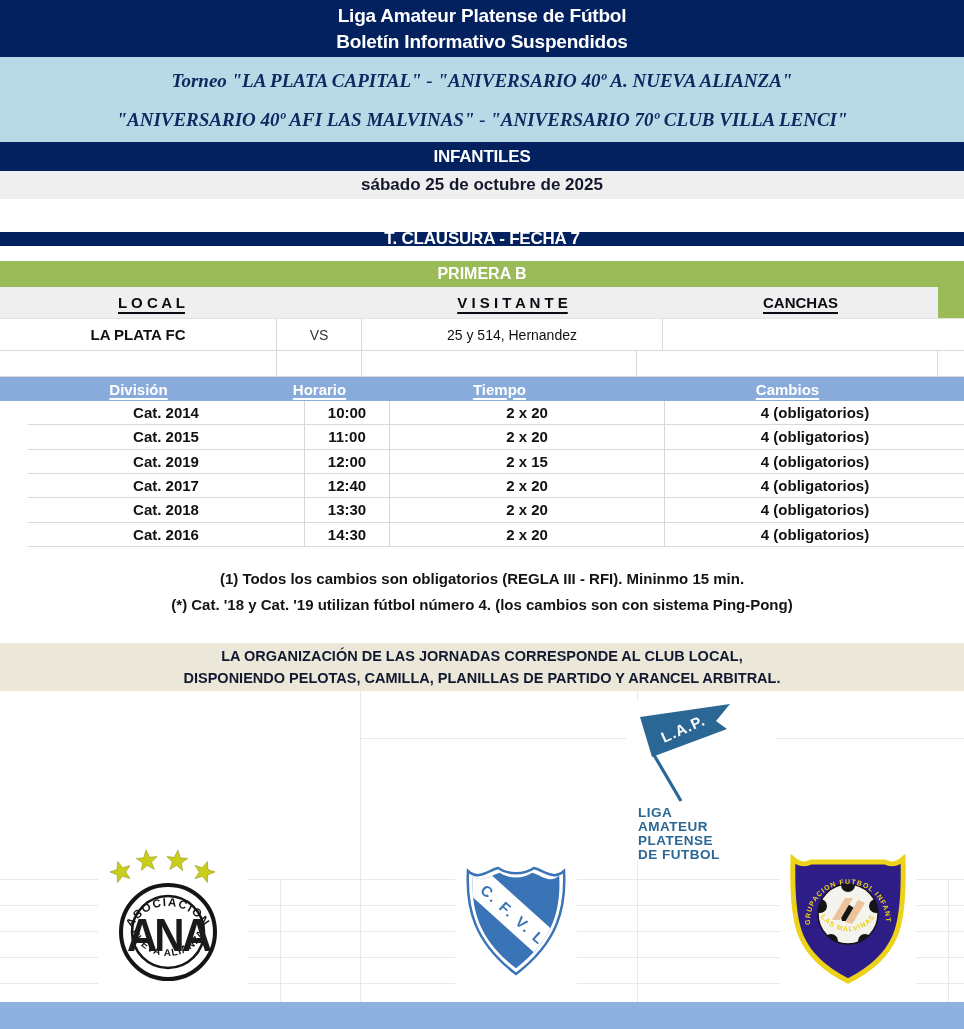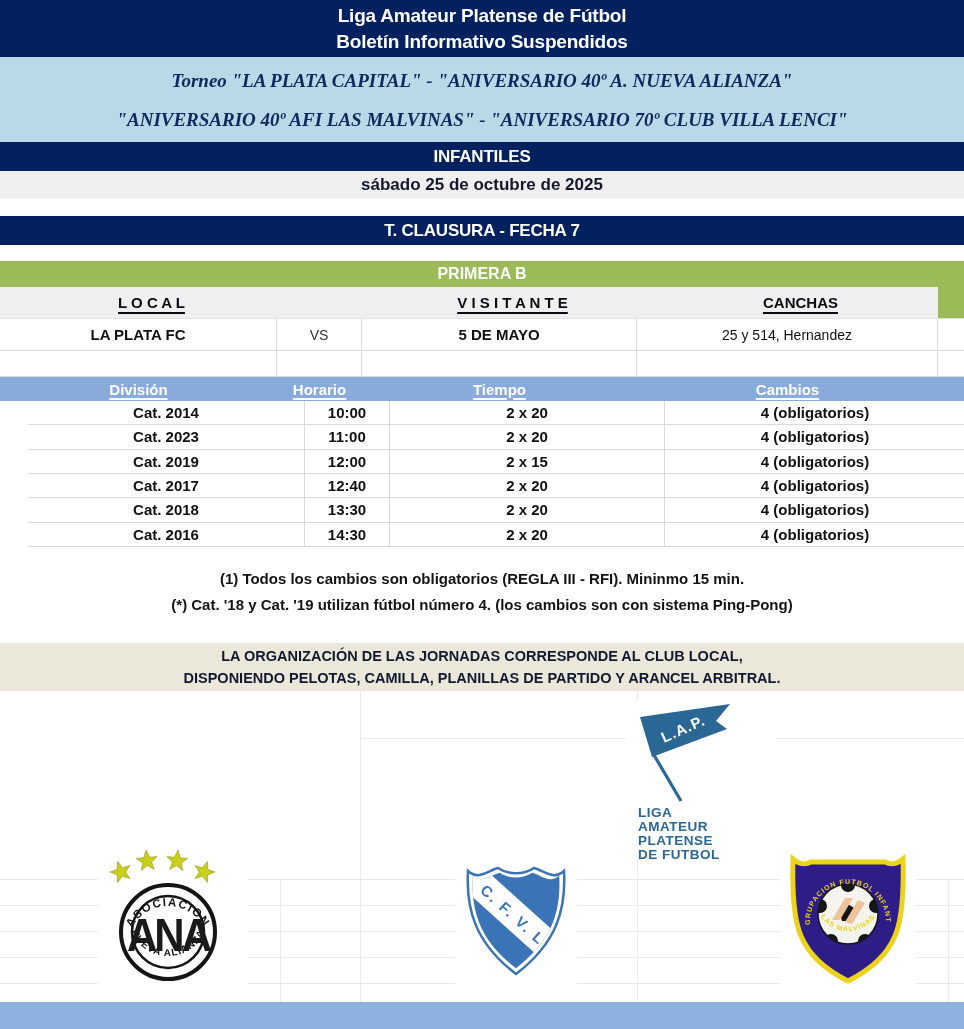--- a/index.html
+++ b/index.html
@@ -7,21 +7,21 @@
         font-family:"Liberation Sans",sans-serif;}
   .band{position:absolute;left:0;right:0;display:flex;flex-direction:column;
         align-items:center;justify-content:center;text-align:center;}
   .navy{background:#03215f;color:#fff;font-weight:bold;}
   .title-band{top:0;height:57px;font-size:19px;line-height:26px;letter-spacing:-0.2px;}
   .torneo-band{top:57px;height:85px;background:#b9d9e7;color:#0c2a60;
         font-family:"Liberation Serif",serif;font-style:italic;font-weight:bold;
         font-size:19px;line-height:39px;}
   .infantiles-band{top:142px;height:29px;font-size:17px;letter-spacing:-0.2px;}
   .date-band{top:171px;height:28px;background:#efefef;color:#15182d;font-weight:bold;font-size:17px;}
-  .clausura-band{top:216px;height:29px;font-size:17px;letter-spacing:-0.2px;text-align:center;}
+  .clausura-band{top:232px;height:14px;font-size:17px;letter-spacing:-0.2px;text-align:center;}
   .primerab-band{top:261px;height:26px;background:#9bba58;color:#fff;font-weight:bold;font-size:16px;}
   .cols-band{top:287px;height:31px;background:#efefef;}
   .green-sliver{position:absolute;left:938px;top:287px;width:26px;height:31px;background:#9bba58;}
   .row{position:absolute;left:0;width:964px;display:flex;box-sizing:border-box;}
   .cell{box-sizing:border-box;display:flex;align-items:center;justify-content:center;
         text-align:center;height:100%;}
   .c1{width:277px;} .c2{width:85px;} .c3{width:275px;} .c4{width:301px;} .c5{width:26px;}
   .vline .c1,.vline .c2,.vline .c3,.vline .c4{border-right:1px solid #d9d9d9;}
   .hdr-cell{font-weight:bold;color:#0b0b14;font-size:15px;text-decoration:underline;
         text-underline-offset:4px;text-decoration-thickness:2px;}
@@ -77,21 +77,20 @@
     <div class="cell c1 hdr-cell">L O C A L</div>
     <div class="cell c2"></div>
     <div class="cell c3 hdr-cell">V I S I T A N T E</div>
     <div class="cell c4 hdr-cell">CANCHAS</div>
   </div>
   <div class="green-sliver"></div>
 
   <div class="row match-row vline">
     <div class="cell c1 bold">LA PLATA FC</div>
     <div class="cell c2" style="font-size:14px;color:#333;">VS</div>
-    <div class="cell c3 bold">5 DE MAYO</div>
     <div class="cell c4" style="font-size:14px;font-weight:normal;text-align:center;">25 y 514, Hernandez</div>
     <div class="cell c5"></div>
   </div>
   <div class="row empty-row vline">
     <div class="cell c1"></div>
     <div class="cell c2"></div>
     <div class="cell c3"></div>
     <div class="cell c4"></div>
     <div class="cell c5"></div>
   </div>
@@ -106,21 +105,21 @@
 
   <div class="sched-rows">
     <div class="srow vline">
       <div class="cell c1">Cat. 2014</div>
       <div class="cell c2">10:00</div>
       <div class="cell c3">2 x 20</div>
       <div class="cell c4">4 (obligatorios)</div>
       <div class="cell c5"></div>
     </div>
     <div class="srow vline">
-      <div class="cell c1">Cat. 2023</div>
+      <div class="cell c1">Cat. 2015</div>
       <div class="cell c2">11:00</div>
       <div class="cell c3">2 x 20</div>
       <div class="cell c4">4 (obligatorios)</div>
       <div class="cell c5"></div>
     </div>
     <div class="srow vline">
       <div class="cell c1">Cat. 2019</div>
       <div class="cell c2">12:00</div>
       <div class="cell c3">2 x 15</div>
       <div class="cell c4">4 (obligatorios)</div>

